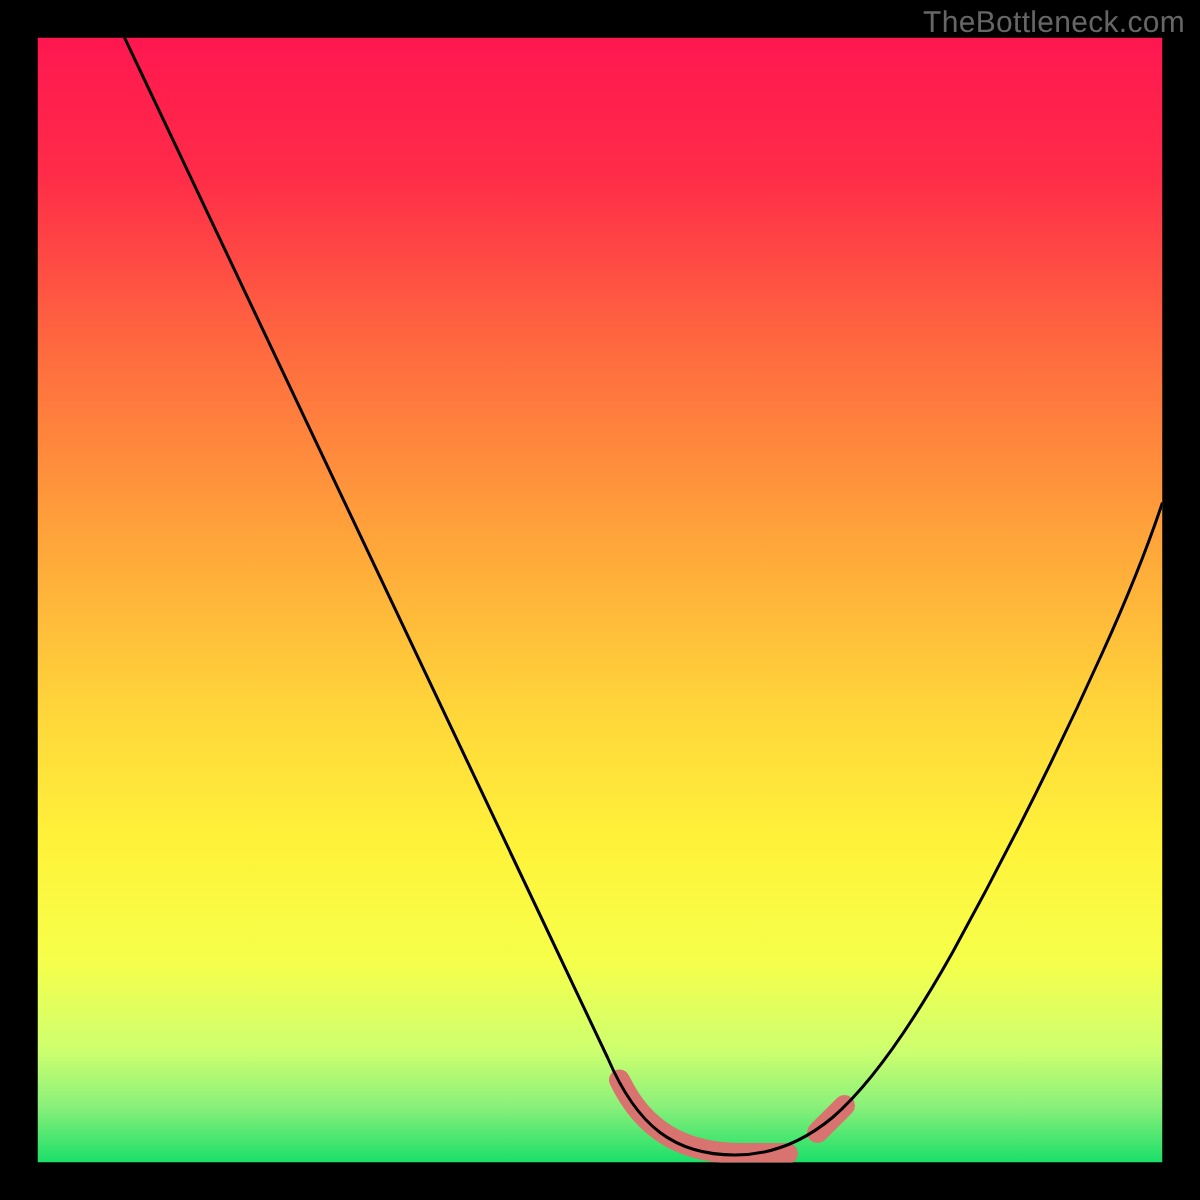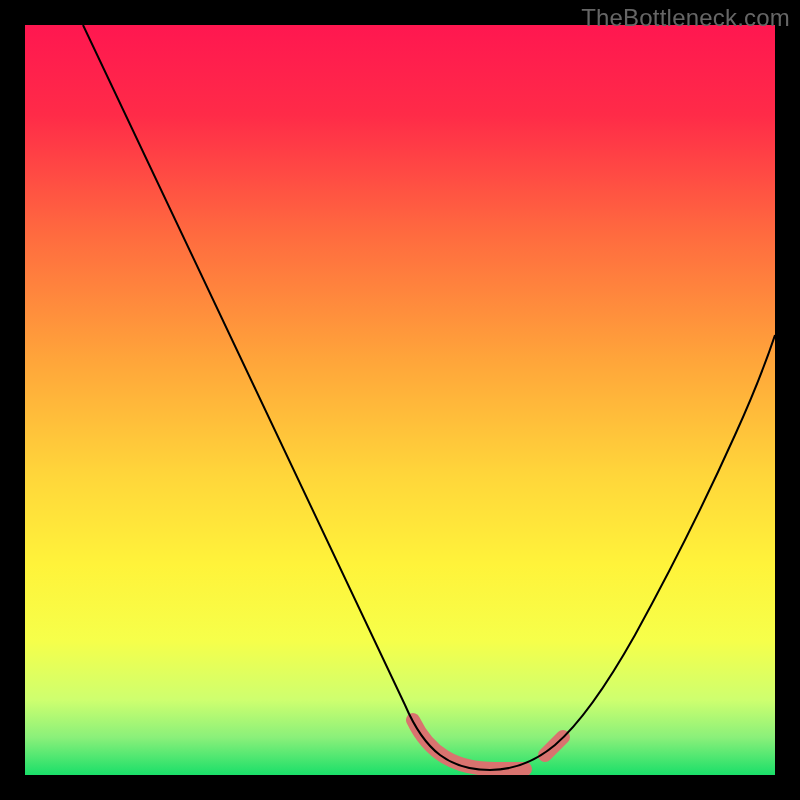--- a/index.html
+++ b/index.html
@@ -26,21 +26,21 @@
   }
   .gradient-bg {
     position: absolute;
     inset: 0;
   }
   .watermark {
     position: absolute;
     top: 4px;
     right: 10px;
     color: #666;
-    font-size: 24px;
+    font-size: 20px;
     font-weight: 500;
     letter-spacing: 0.2px;
   }
   svg.overlay {
     position: absolute;
     inset: 0;
   }
   .curve-main {
     fill: none;
     stroke: #000;

